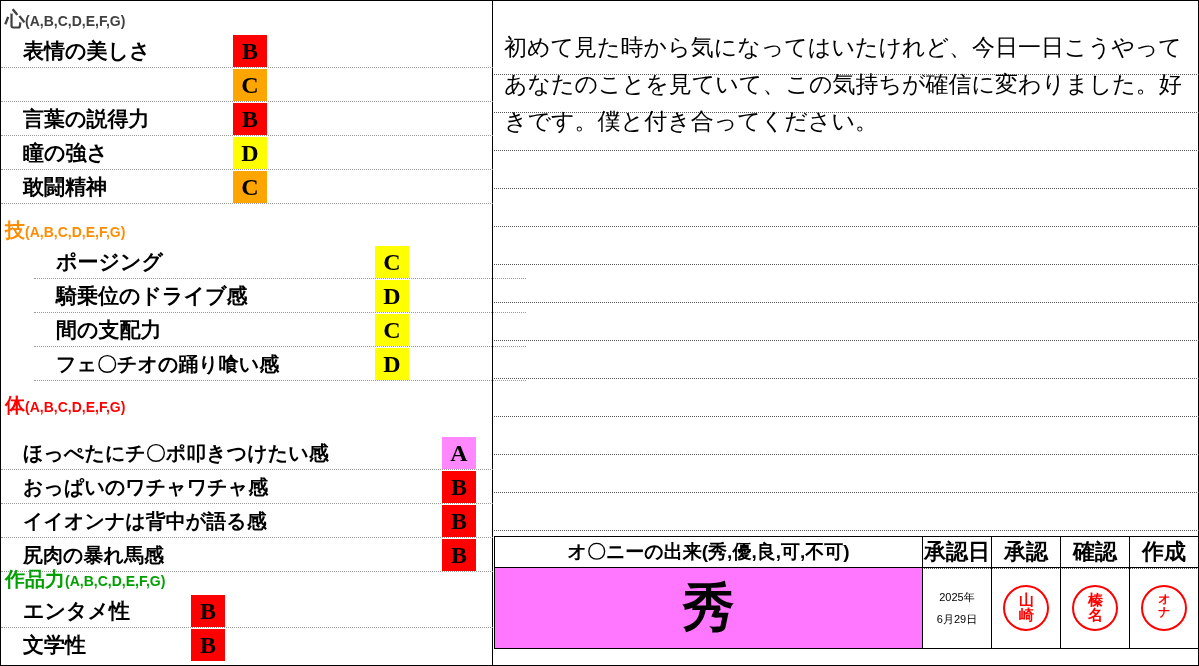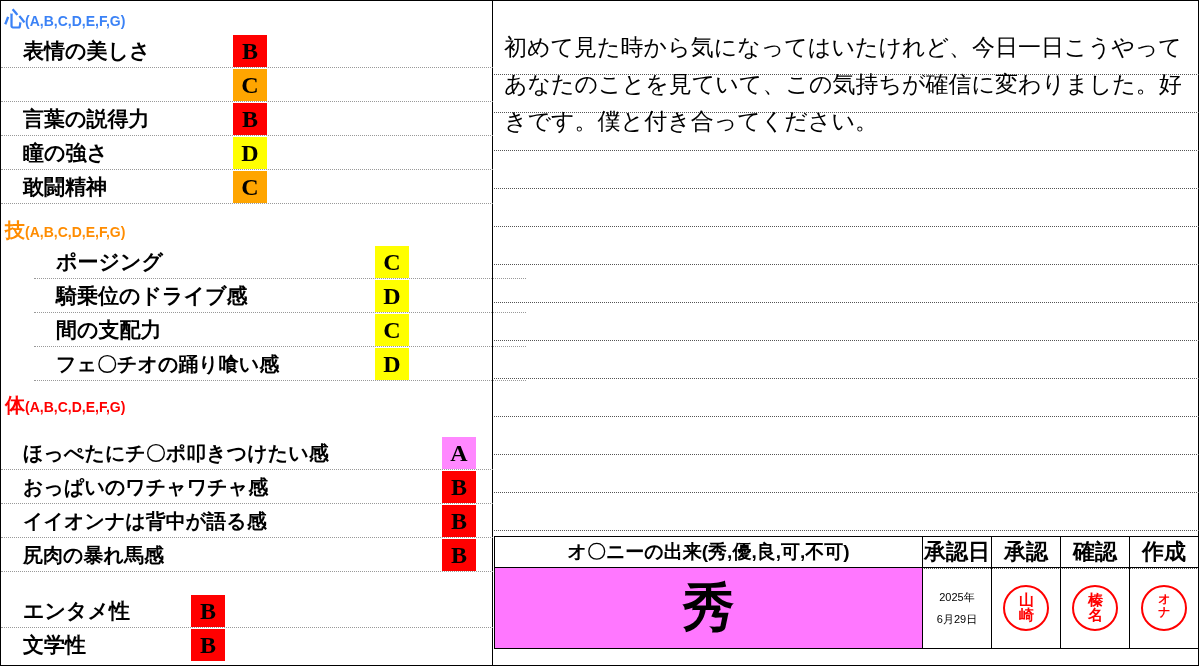--- a/index.html
+++ b/index.html
@@ -15,21 +15,21 @@
   
   .left{
     position:absolute;left:0;top:0;width:492px;height:664px;
     box-sizing:border-box;border-right:1px solid #000;
   }
   .cat{
     font-size:20px;font-weight:bold;line-height:1;
     padding-left:4px;
   }
   .cat .scale{font-size:14px;font-weight:bold;}
-  .cat-heart{color:#3b82f6;}
+  .cat-heart{color:#404040;}
   .cat-tech{color:#ff8c00;text-align:center;}
   .cat-body{color:#ff0000;}
   .cat-work{color:#00a000;}
 
   .row{
     position:relative;height:34px;line-height:34px;
     font-size:21px;font-weight:bold;color:#000;
     padding-left:22px;white-space:nowrap;
   }
   .row.small{font-size:20px;}
@@ -178,20 +178,23 @@
         <span class="grade g-red" style="left:441px;">B</span>
         <span class="dots-left"></span>
       </div>
       <div class="row small">
         <span>尻肉の暴れ馬感</span>
         <span class="grade g-red" style="left:441px;">B</span>
         <span class="dots-left"></span>
       </div>
     </div>
 
+    <div class="cat cat-work" style="position:absolute;left:0;top:568px;">
+      <span>作品力</span><span class="scale">(A,B,C,D,E,F,G)</span>
+    </div>
     <div style="position:absolute;left:0;top:593px;width:492px;">
       <div class="row">
         <span>エンタメ性</span>
         <span class="grade g-red" style="left:190px;">B</span>
         <span class="dots-left"></span>
       </div>
       <div class="row">
         <span>文学性</span>
         <span class="grade g-red" style="left:190px;">B</span>
       </div>

